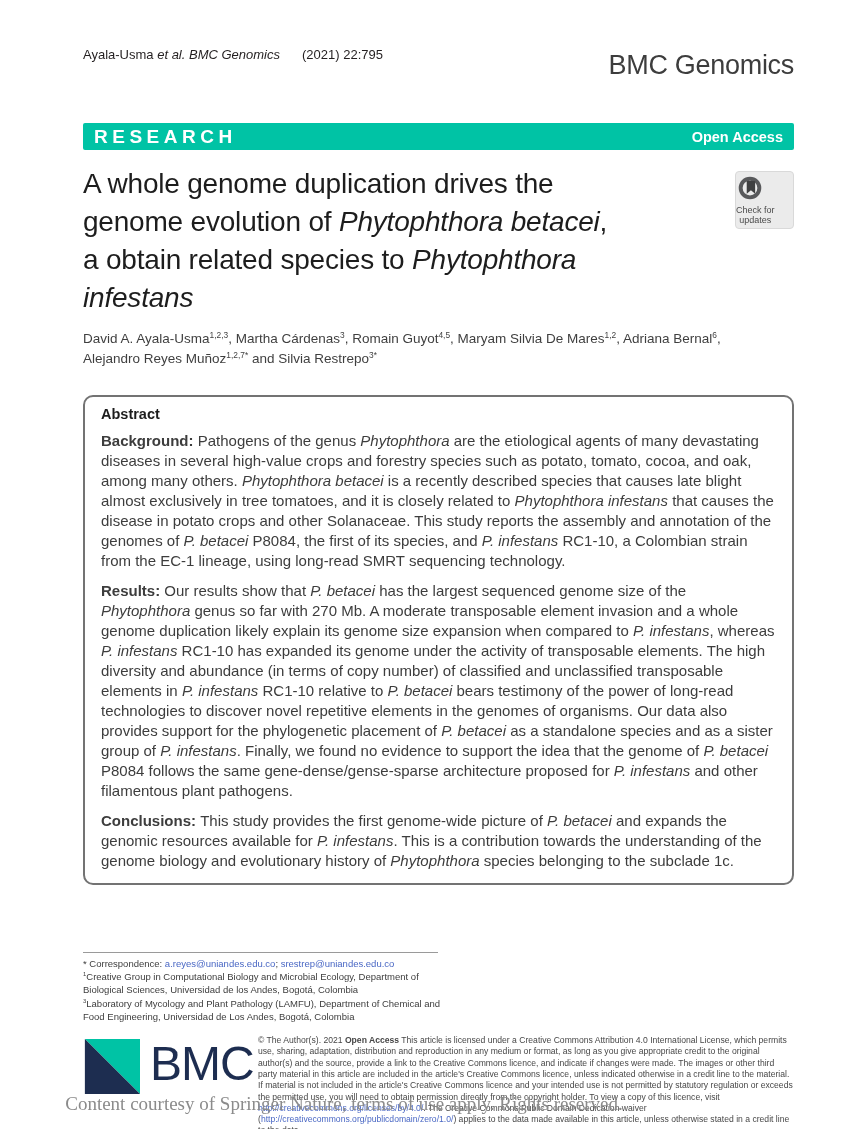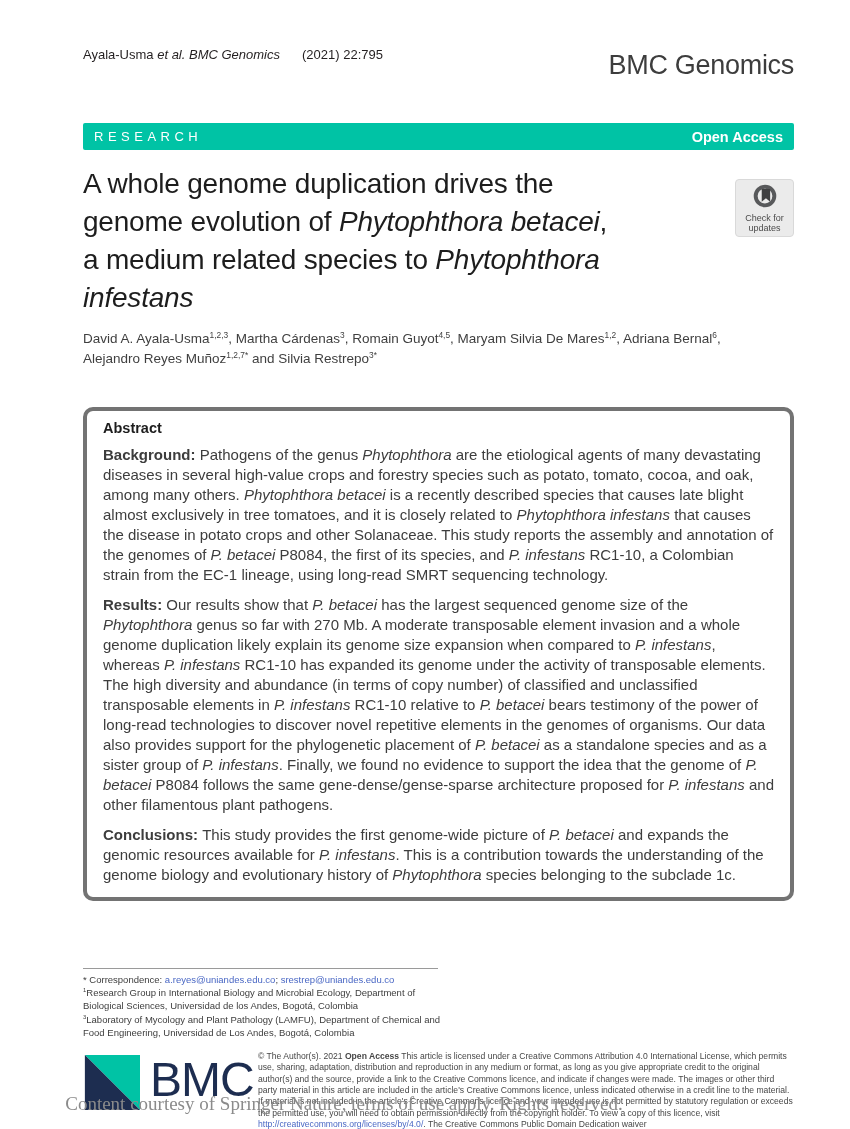--- a/index.html
+++ b/index.html
@@ -8,37 +8,37 @@
   .page { position:relative; width:850px; height:1129px; padding:46px 56px 0 83px; overflow:hidden; }
 
   
   .hdr { display:flex; justify-content:space-between; align-items:flex-start; }
   .hdr-left { font-size:13px; line-height:17px; color:#231f20; }
   .journal { font-size:27px; line-height:30px; color:#3d3d3d; font-weight:500; letter-spacing:-0.3px; margin-top:4px; }
 
   
   .banner { margin-top:43px; height:27px; background:#00c3a5; border-radius:2px;
             display:flex; justify-content:space-between; align-items:center; padding:0 11px; }
-  .banner .rsch { color:#ffffff; font-weight:normal; font-size:13px; letter-spacing:4.5px; }
+  .banner .rsch { color:#ffffff; font-weight:bold; font-size:19px; letter-spacing:4.5px; }
   .banner .oa { color:#ffffff; font-weight:bold; font-size:14.5px; }
 
   
   .title-row { display:flex; margin-top:15px; }
   .title { flex:1; font-size:28px; line-height:38px; font-weight:500; color:#1d1d1d; letter-spacing:-0.2px; }
   .badge { width:59px; height:58px; background:#ebebeb; border:1px solid #d9d9d9; border-radius:4px;
-           margin-left:10px; margin-top:14px; display:flex; flex-direction:column; align-items:center;
+           margin-left:10px; margin-top:6px; display:flex; flex-direction:column; align-items:flex-start;
            justify-content:center; cursor:pointer; flex:0 0 auto; }
   .badge-txt { font-size:9px; line-height:10.5px; color:#4b4b4b; text-align:center; margin-top:2px; }
 
   
   .authors { margin-top:12px; font-size:13.5px; line-height:20px; color:#3f3f3f; width:640px; }
   sup { font-size:62%; line-height:0; }
 
   
-  .abstract { margin-top:38px; border:4px solid #737373; border-radius:10px; padding:9px 16px 12px 16px; }
+  .abstract { margin-top:26px; border:2px solid #737373; border-radius:10px; padding:9px 16px 12px 16px; }
   .abstract h2 { font-size:14.5px; color:#1d1d1d; margin-bottom:9px; }
   .abstract p { font-size:15px; line-height:20px; color:#3d3d3d; margin-top:10px; }
   .abstract p:first-of-type { margin-top:0; }
 
   
   .footnotes { margin-top:67px; width:360px; font-size:9.5px; line-height:13.2px; color:#3d3d3d; }
   .fn-rule { width:355px; border-top:1px solid #9a9a9a; margin-bottom:4px; }
 
   
   .pub-row { display:flex; margin-top:12px; }
@@ -67,21 +67,21 @@
     </div>
     <div class="journal">BMC Genomics</div>
   </header>
 
   <div class="banner">
     <span class="rsch">RESEARCH</span>
     <span class="oa">Open Access</span>
   </div>
 
   <div class="title-row">
-    <h1 class="title"><span>A whole genome duplication drives the</span><br><span>genome evolution of </span><span class="it">Phytophthora betacei</span><span>,</span><br><span>a medium related species to </span><span class="it">Phytophthora</span><br><span class="it">infestans</span></h1>
+    <h1 class="title"><span>A whole genome duplication drives the</span><br><span>genome evolution of </span><span class="it">Phytophthora betacei</span><span>,</span><br><span>a obtain related species to </span><span class="it">Phytophthora</span><br><span class="it">infestans</span></h1>
     <div class="badge">
       <svg width="28" height="28" viewBox="0 0 30 30">
         <circle cx="15" cy="14" r="10" fill="none" stroke="#58595b" stroke-width="4.2"></circle>
         <path d="M11.5 6.5 h9 v13.5 l-4.5 -3.6 L11.5 20 z" fill="#3f4041"></path>
       </svg>
       <div class="badge-txt">
         <div>Check for</div>
         <div>updates</div>
       </div>
     </div>
@@ -92,21 +92,21 @@
   <section class="abstract">
     <h2>Abstract</h2>
     <p><span class="bd">Background: </span><span>Pathogens of the genus </span><span class="it">Phytophthora</span><span> are the etiological agents of many devastating diseases in several high-value crops and forestry species such as potato, tomato, cocoa, and oak, among many others. </span><span class="it">Phytophthora betacei</span><span> is a recently described species that causes late blight almost exclusively in tree tomatoes, and it is closely related to </span><span class="it">Phytophthora infestans</span><span> that causes the disease in potato crops and other Solanaceae. This study reports the assembly and annotation of the genomes of </span><span class="it">P. betacei</span><span> P8084, the first of its species, and </span><span class="it">P. infestans</span><span> RC1-10, a Colombian strain from the EC-1 lineage, using long-read SMRT sequencing technology.</span></p>
     <p><span class="bd">Results: </span><span>Our results show that </span><span class="it">P. betacei</span><span> has the largest sequenced genome size of the </span><span class="it">Phytophthora</span><span> genus so far with 270 Mb. A moderate transposable element invasion and a whole genome duplication likely explain its genome size expansion when compared to </span><span class="it">P. infestans</span><span>, whereas </span><span class="it">P. infestans</span><span> RC1-10 has expanded its genome under the activity of transposable elements. The high diversity and abundance (in terms of copy number) of classified and unclassified transposable elements in </span><span class="it">P. infestans</span><span> RC1-10 relative to </span><span class="it">P. betacei</span><span> bears testimony of the power of long-read technologies to discover novel repetitive elements in the genomes of organisms. Our data also provides support for the phylogenetic placement of </span><span class="it">P. betacei</span><span> as a standalone species and as a sister group of </span><span class="it">P. infestans</span><span>. Finally, we found no evidence to support the idea that the genome of </span><span class="it">P. betacei</span><span> P8084 follows the same gene-dense/gense-sparse architecture proposed for </span><span class="it">P. infestans</span><span> and other filamentous plant pathogens.</span></p>
     <p><span class="bd">Conclusions: </span><span>This study provides the first genome-wide picture of </span><span class="it">P. betacei</span><span> and expands the genomic resources available for </span><span class="it">P. infestans</span><span>. This is a contribution towards the understanding of the genome biology and evolutionary history of </span><span class="it">Phytophthora</span><span> species belonging to the subclade 1c.</span></p>
   </section>
 
   <div class="footnotes">
     <div class="fn-rule"></div>
     <p><span>* Correspondence: </span><span class="lk">a.reyes@uniandes.edu.co</span><span>; </span><span class="lk">srestrep@uniandes.edu.co</span></p>
-    <p><sup>1</sup><span>Research Group in International Biology and Microbial Ecology, Department of Biological Sciences, Universidad de los Andes, Bogotá, Colombia</span></p>
+    <p><sup>1</sup><span>Creative Group in Computational Biology and Microbial Ecology, Department of Biological Sciences, Universidad de los Andes, Bogotá, Colombia</span></p>
     <p><sup>3</sup><span>Laboratory of Mycology and Plant Pathology (LAMFU), Department of Chemical and Food Engineering, Universidad de Los Andes, Bogotá, Colombia</span></p>
   </div>
 
   <div class="pub-row">
     <div class="bmc-logo">
       <svg width="57" height="57" viewBox="0 0 60 60">
         <polygon points="2,0 60,0 60,58" fill="#00c3a5"></polygon>
         <polygon points="2,0 60,58 2,58" fill="#1d2d50"></polygon>
       </svg>
       <span class="logo-word">BMC</span>

